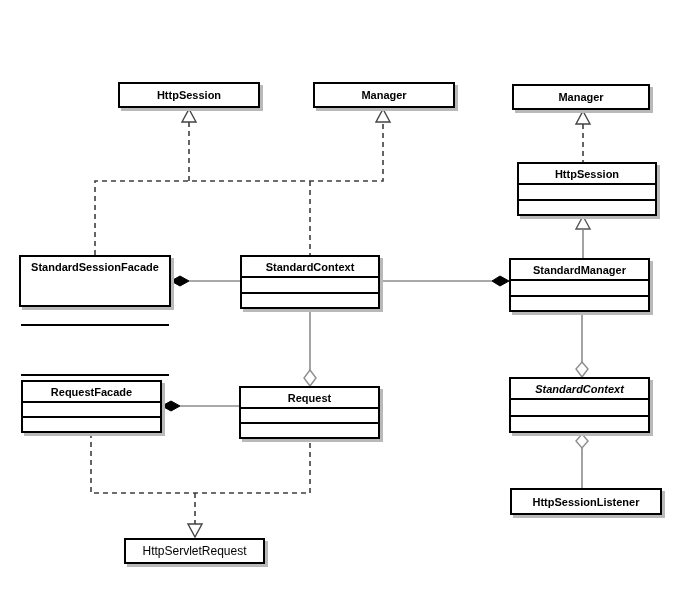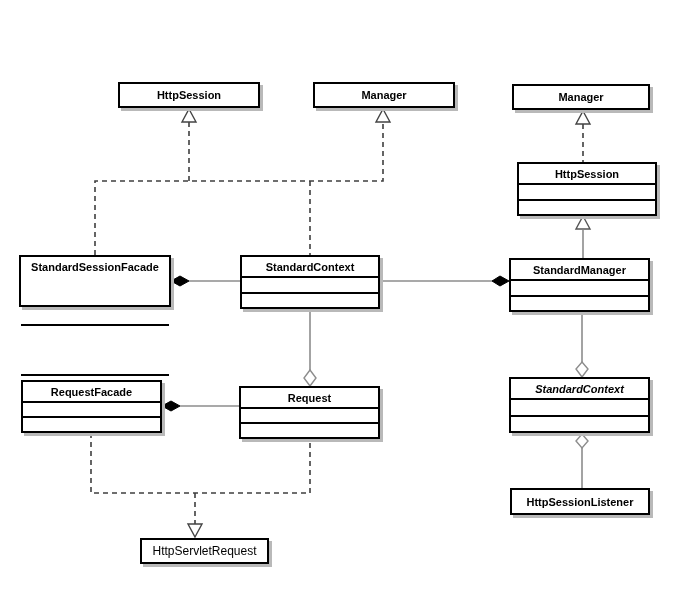--- a/index.html
+++ b/index.html
@@ -138,21 +138,21 @@
     <div class="comp"></div>
     <div class="comp"></div>
   </div>
 
   <div class="cls" style="left:509px;top:377px;width:141px;height:56px;font-style:italic;">
     <div class="cls-title">StandardContext</div>
     <div class="comp"></div>
     <div class="comp"></div>
   </div>
 
-  <div class="cls one" style="left:510px;top:488px;width:140px;height:27px;">
+  <div class="cls one" style="left:510px;top:488px;width:152px;height:27px;">
     <div class="cls-title">HttpSessionListener</div>
   </div>
 
-  <div class="cls one regular" style="left:140px;top:538px;width:129px;height:26px;">
+  <div class="cls one regular" style="left:124px;top:538px;width:141px;height:26px;">
     <div class="cls-title">HttpServletRequest</div>
   </div>
 
 </div>
 
 </body></html>

